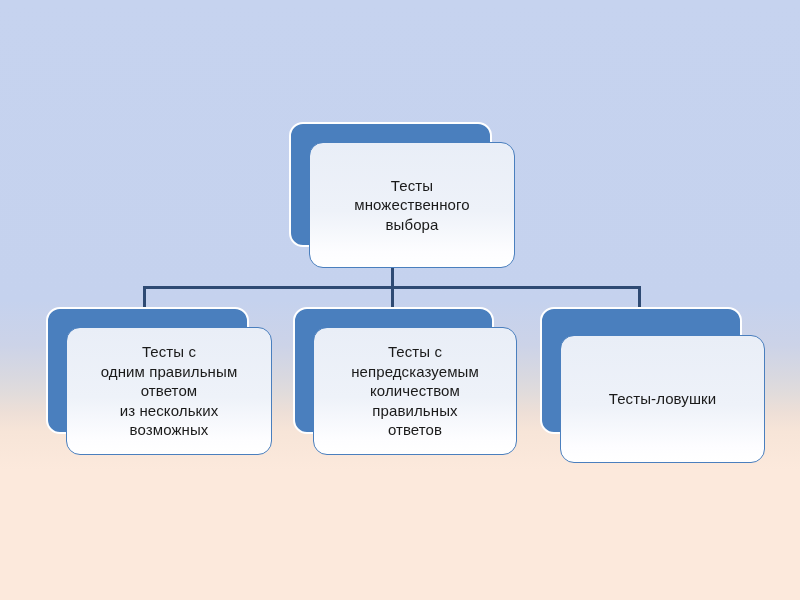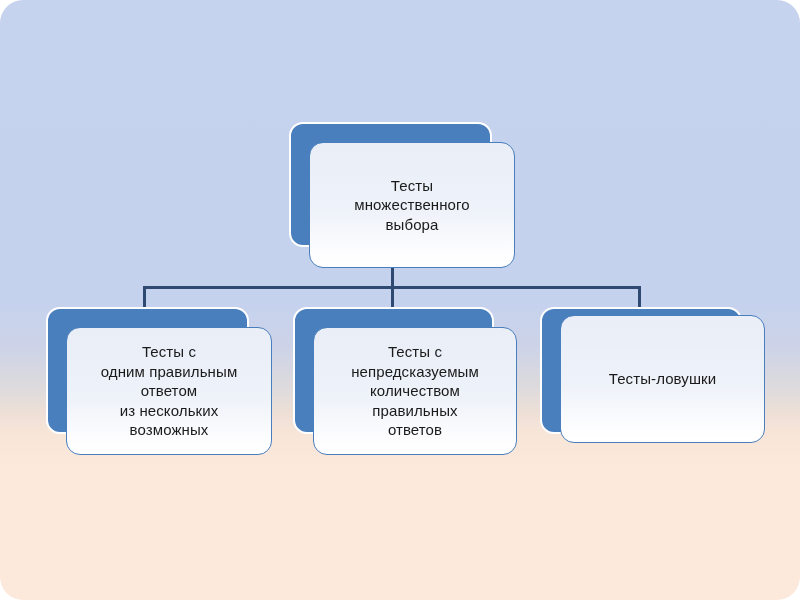--- a/index.html
+++ b/index.html
@@ -21,21 +21,20 @@
         #c6d3ef 0px,
         #c5d2ee 300px,
         #ccd3e8 345px,
         #d8d8e0 375px,
         #e2dcdb 395px,
         #eddfd7 412px,
         #f7e5d8 432px,
         #fce9dc 470px,
         #fce9dc 600px);
     overflow: hidden;
-    border-radius: 23px;
   }
 
   
   .conn {
     position: absolute;
     background: #2e4a73;
   }
   .conn-v { width: 3px; }
   .conn-h { height: 3px; }
 
@@ -81,21 +80,21 @@
   #node-child-1 .front { left: 20px; top: 20px; width: 206px; height: 128px; }
 
   
   #node-child-2        { left: 293px; top: 307px; width: 224px; height: 148px; }
   #node-child-2 .back  { width: 201px; height: 127px; }
   #node-child-2 .front { left: 20px; top: 20px; width: 204px; height: 128px; }
 
   
   #node-child-3        { left: 540px; top: 307px; width: 225px; height: 148px; }
   #node-child-3 .back  { width: 202px; height: 127px; }
-  #node-child-3 .front { left: 20px; top: 8px; width: 205px; height: 128px; }
+  #node-child-3 .front { left: 20px; top: 28px; width: 205px; height: 128px; }
 </style>
 </head>
 <body>
 
 <div id="slide">
 
   <div class="conn conn-v" style="left:391px; top:268px; width:3px; height:21px;"></div>
 
   <div class="conn conn-h" style="left:143px; top:286px; width:498px; height:3px;"></div>
 

